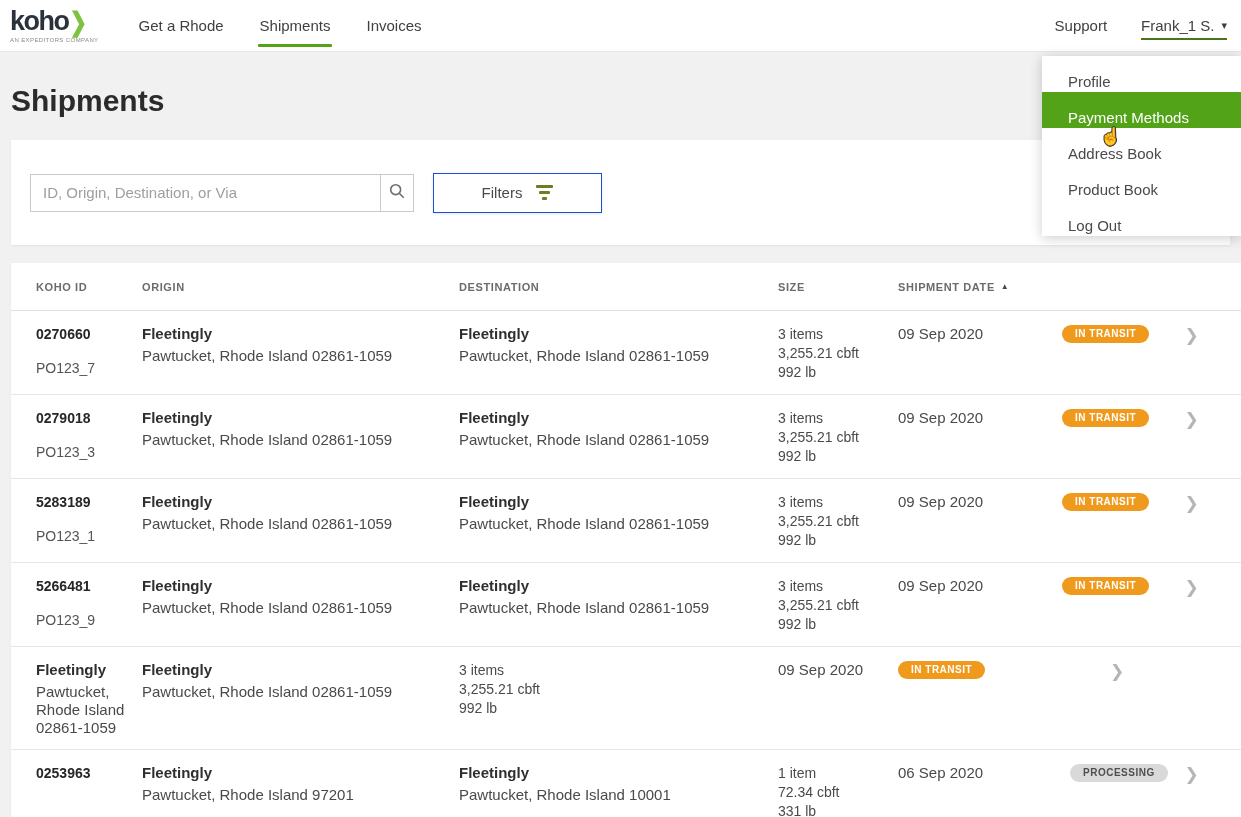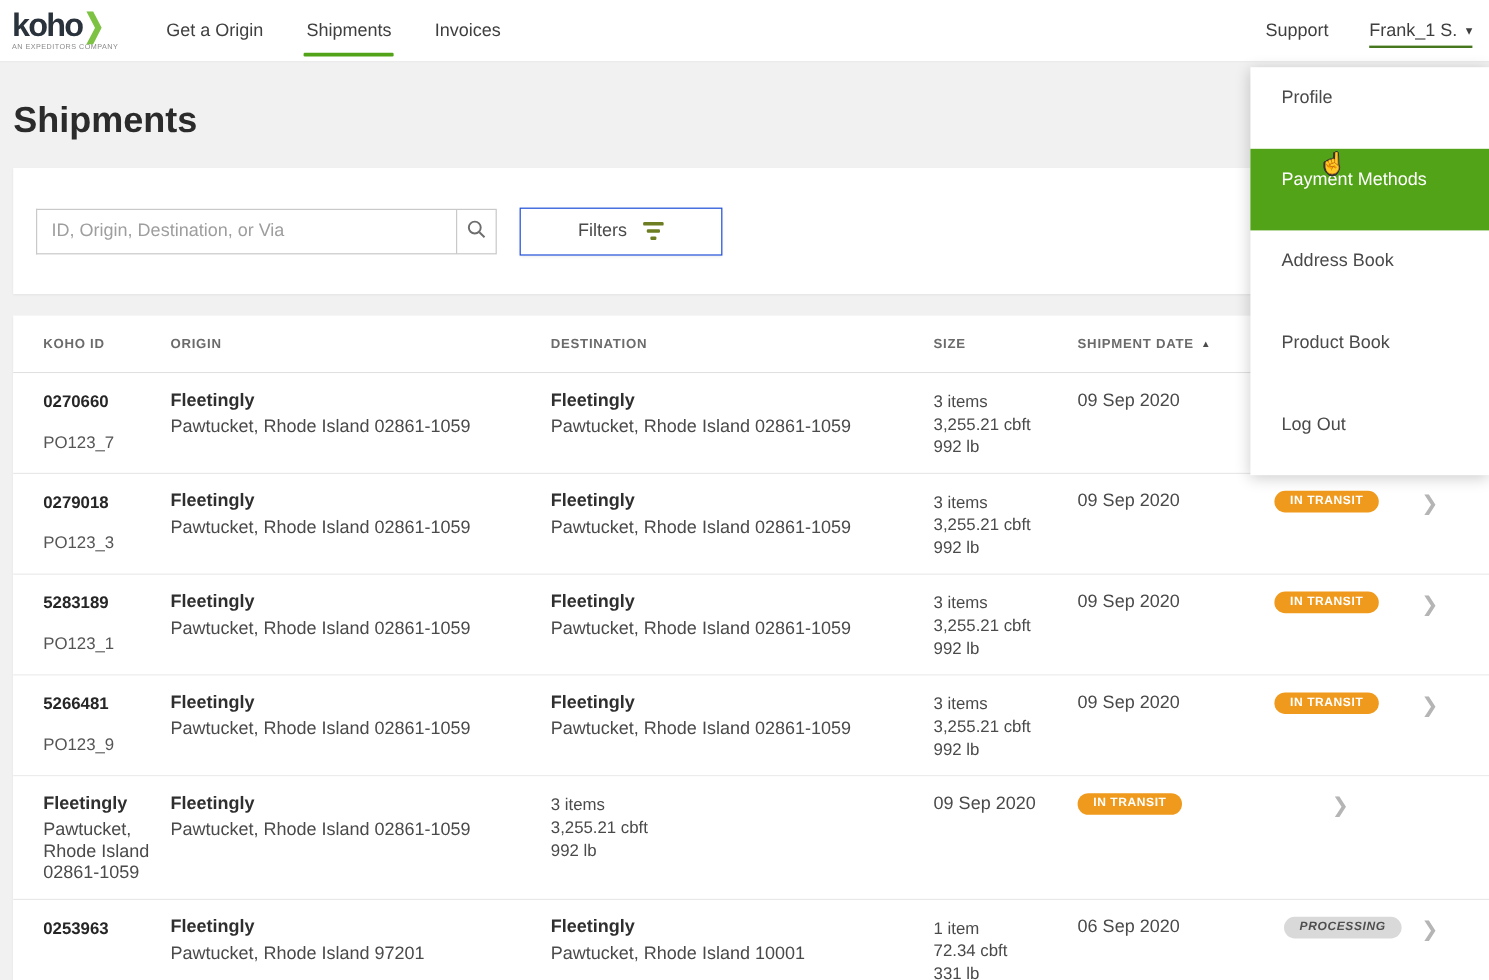--- a/index.html
+++ b/index.html
@@ -46,21 +46,21 @@
     border-bottom:2px solid #46761d;padding-bottom:4px;margin-bottom:-6px;justify-content:flex-end;
   }
   .caret{font-size:11px;color:#3f3f3f;}
 
   
   .user-dropdown{
     position:absolute;top:56px;right:0;width:199px;background:#fff;
     box-shadow:0 2px 12px rgba(0,0,0,.2);z-index:30;
   }
   .menu-item{
-    height:68px;line-height:52px;padding-left:26px;font-size:15px;color:#4a4a4a;
+    height:36px;line-height:52px;padding-left:26px;font-size:15px;color:#4a4a4a;
     cursor:pointer;white-space:nowrap;
   }
   .menu-item.highlighted{background:var(--accent-green);color:#fff;}
 
   .cursor-overlay{
     position:absolute;left:1100px;top:126px;z-index:40;font-size:17px;color:#fff;
     text-shadow:-1px 0 0 #333,1px 0 0 #333,0 -1px 0 #333,0 1px 0 #333;
     pointer-events:none;
   }
 
@@ -120,37 +120,37 @@
   .po{font-size:14px;color:#555;margin-top:16px;}
   .nm{font-weight:700;color:#2f2f2f;margin-bottom:4px;}
   .size-cell div{font-size:14px;margin-bottom:1px;}
   .date-cell{font-size:15px;}
   .status-cell{display:flex;justify-content:flex-start;}
   .badge{
     display:inline-block;font-size:10px;font-weight:700;letter-spacing:.5px;
     padding:4px 13px;border-radius:10px;white-space:nowrap;height:18px;line-height:10px;
   }
   .badge.in-transit{background:var(--badge-in-transit);color:#fff;}
-  .badge.processing{background:var(--badge-processing-bg);color:var(--badge-processing-text);margin-left:8px;font-style:italic;}
+  .badge.processing{background:var(--badge-processing-bg);color:var(--badge-processing-text);margin-left:8px;}
   .chev-cell{display:flex;align-items:flex-start;justify-content:center;padding-top:2px;}
   .chev{font-size:17px;color:#b5b5b5;font-weight:400;}
 </style>
 </head>
 <body>
 
 <div class="topbar">
   <div class="logo">
     <div class="logo-row">
       <span class="logo-text">koho</span>
       <span class="logo-arrow">❯</span>
     </div>
     <span class="logo-sub">AN EXPEDITORS COMPANY</span>
   </div>
   <div class="main-nav">
-      <div class="nav-item">Get a Origin</div>
+      <div class="nav-item">Get a Rhode</div>
       <div class="nav-item active">Shipments</div>
       <div class="nav-item">Invoices</div>
     </div>
   <div class="topbar-right">
     <span class="support-link">Support</span>
     <span class="user-trigger">
       <span>Frank_1 S.</span>
       <span class="caret">▾</span>
     </span>
   </div>

